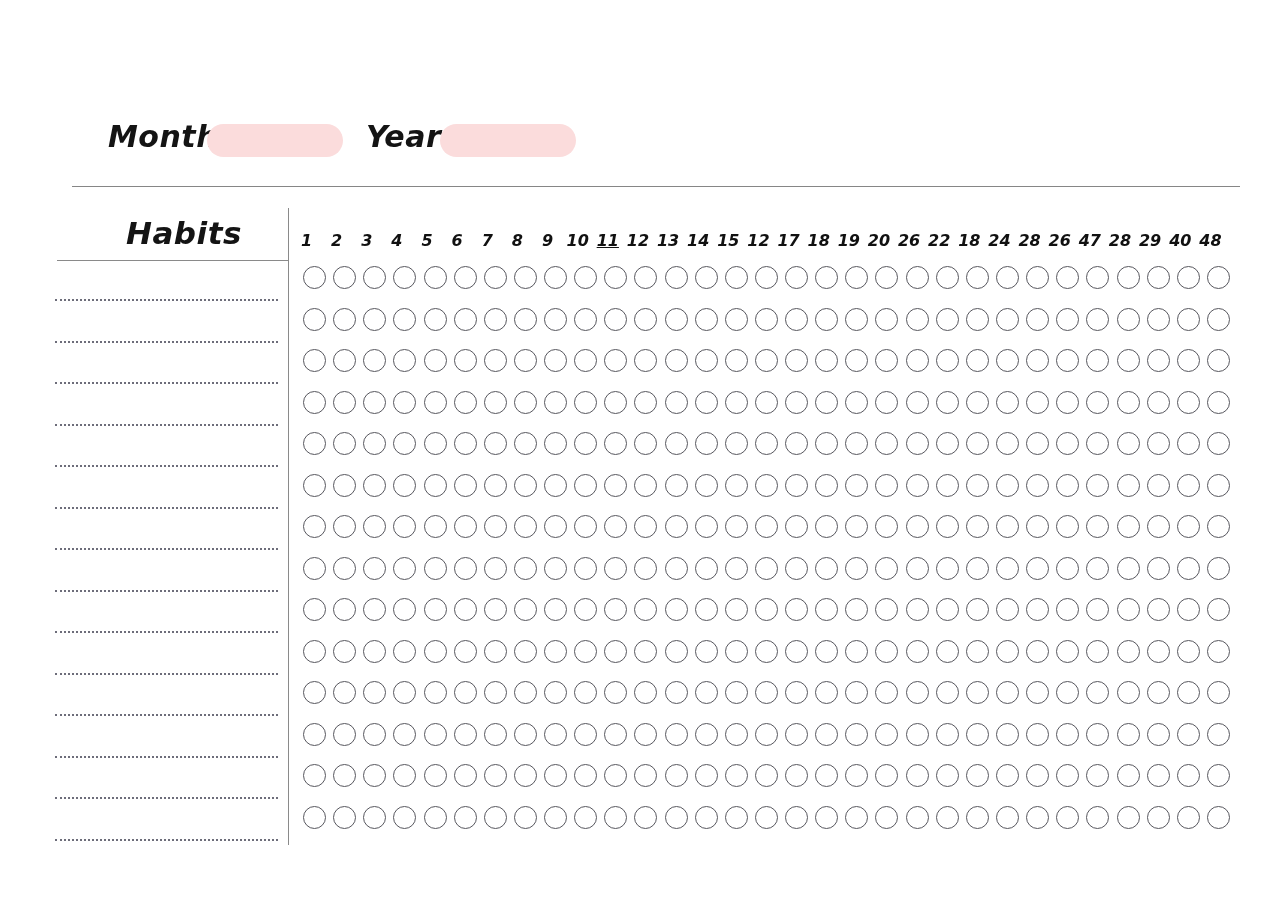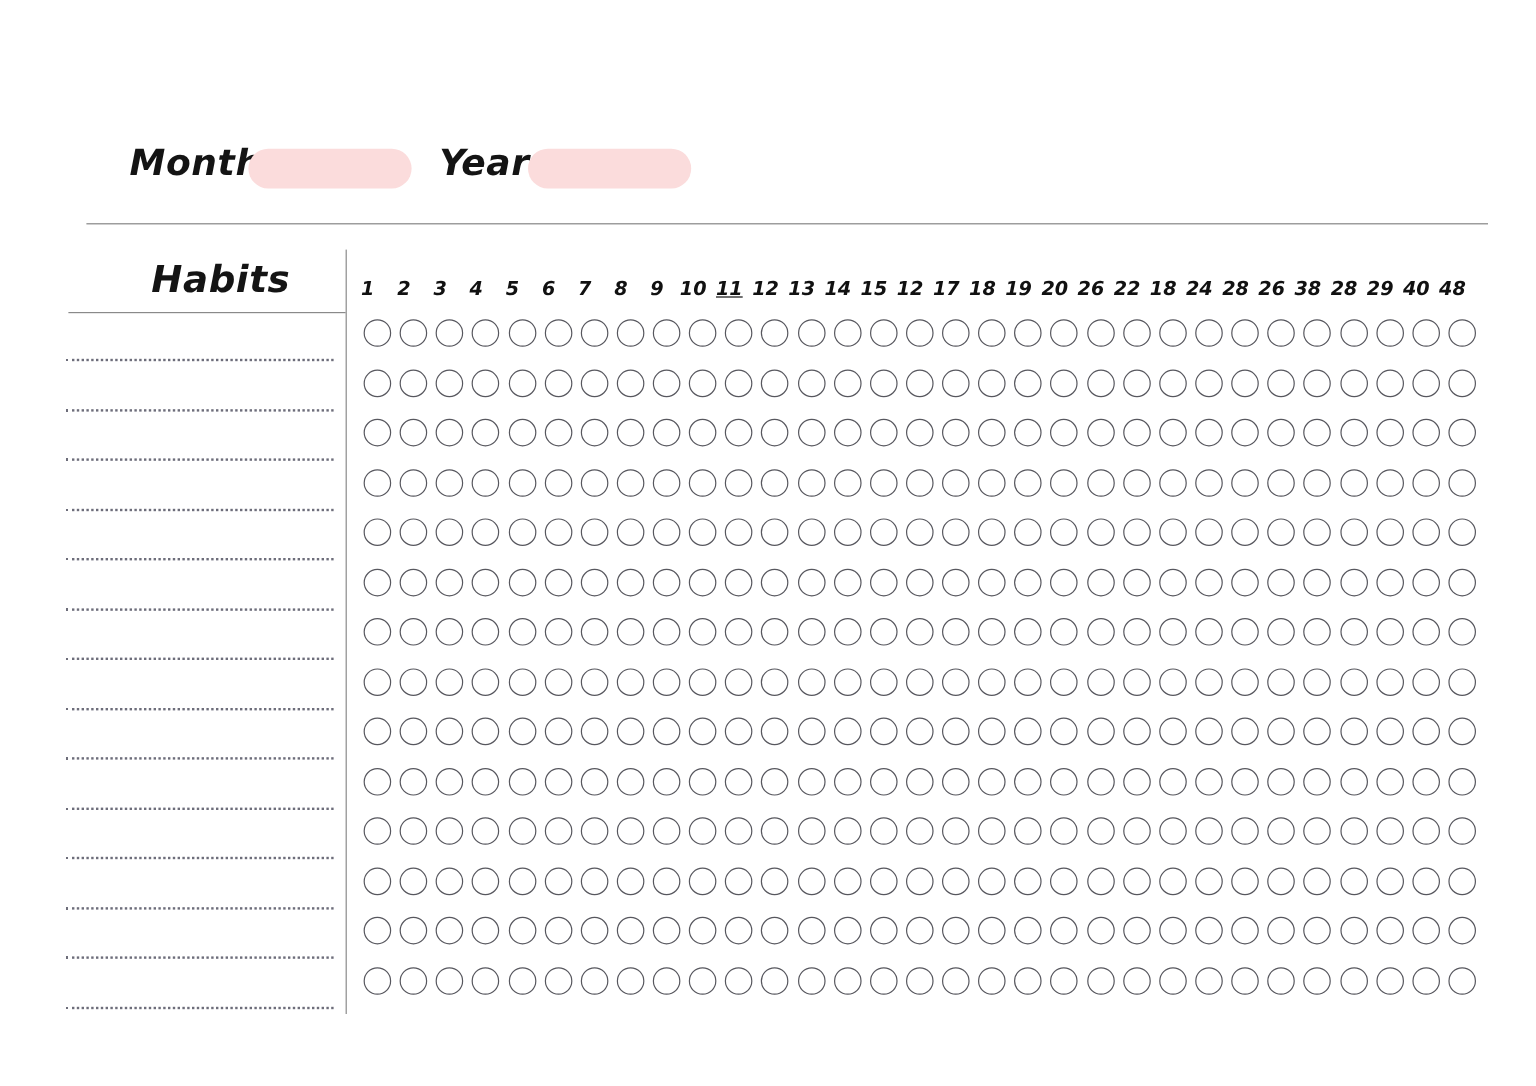--- a/index.html
+++ b/index.html
@@ -250,21 +250,21 @@
         <div class="day-num" style="left: 477.58px;">17</div>
         <div class="day-num" style="left: 507.71px;">18</div>
         <div class="day-num" style="left: 537.84px;">19</div>
         <div class="day-num" style="left: 567.97px;">20</div>
         <div class="day-num" style="left: 598.1px;">26</div>
         <div class="day-num" style="left: 628.23px;">22</div>
         <div class="day-num" style="left: 658.36px;">18</div>
         <div class="day-num" style="left: 688.49px;">24</div>
         <div class="day-num" style="left: 718.62px;">28</div>
         <div class="day-num" style="left: 748.75px;">26</div>
-        <div class="day-num" style="left: 778.88px;">38</div>
+        <div class="day-num" style="left: 778.88px;">47</div>
         <div class="day-num" style="left: 809.01px;">28</div>
         <div class="day-num" style="left: 839.14px;">29</div>
         <div class="day-num" style="left: 869.27px;">40</div>
         <div class="day-num" style="left: 899.4px;">48</div>
       </div>
 
     <div class="lines">
         <div class="habit-line" style="top: 299px;"></div>
         <div class="habit-line" style="top: 340.5px;"></div>
         <div class="habit-line" style="top: 382px;"></div>

